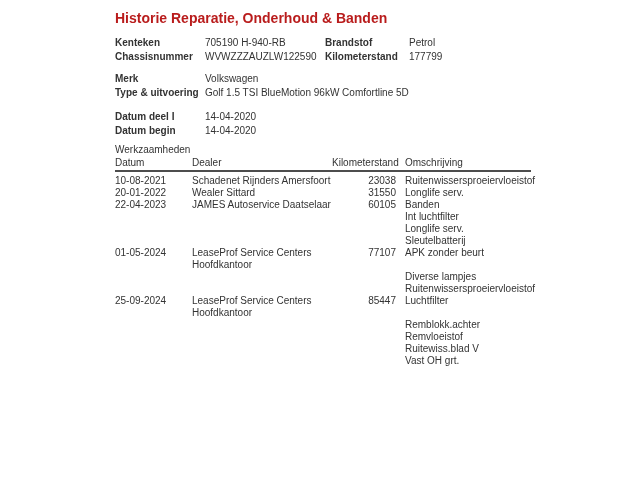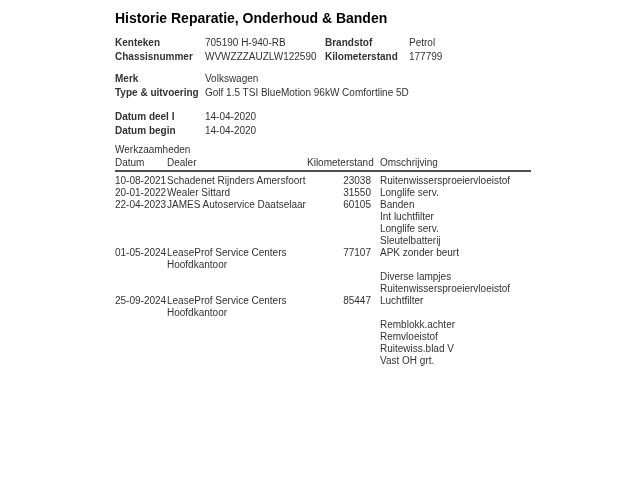--- a/index.html
+++ b/index.html
@@ -7,21 +7,21 @@
     width: 640px; height: 480px;
     background: #ffffff;
     font-family: "Liberation Sans", "DejaVu Sans", sans-serif;
     color: #333333;
     -webkit-font-smoothing: antialiased;
   }
   .page { position: relative; width: 640px; height: 480px; background: #ffffff; overflow: hidden; }
 
   .title {
     position: absolute; left: 115px; top: 10px;
-    font-size: 14px; font-weight: bold; color: #000000;
+    font-size: 14px; font-weight: bold; color: #b91c1c;
     white-space: nowrap;
   }
 
   .sec { position: absolute; left: 115px; width: 416px; font-size: 10px; line-height: 13.5px; }
   .sec1 { top: 36px; }
   .sec2 { top: 72px; }
   .sec3 { top: 110px; }
   .kv-row { display: flex; white-space: nowrap; }
   .lbl { font-weight: bold; }
   .w90  { width: 90px;  flex: none; }
@@ -30,21 +30,21 @@
 
   .section-title {
     position: absolute; left: 115px; top: 144px;
     font-size: 10px; font-weight: normal;
   }
 
   .tbl { position: absolute; left: 115px; top: 157px; width: 416px; font-size: 10px; line-height: 12px; }
   .thead { display: flex; padding-bottom: 1px; border-bottom: 2px solid #4d4d4d; }
   .tbody { padding-top: 3px; }
   .trow { display: flex; }
-  .c-datum  { width: 52px;  flex: none; white-space: nowrap; }
+  .c-datum  { width: 77px;  flex: none; white-space: nowrap; }
   .c-dealer { width: 140px; flex: none; }
   .c-km     { width: 64px;  flex: none; text-align: right; white-space: nowrap; }
   .c-oms    { flex: 1; min-width: 0; padding-left: 9px; }
 </style>
 </head>
 <body>
 
 <div class="page">
 
   <div class="title">Historie Reparatie, Onderhoud &amp; Banden</div>

